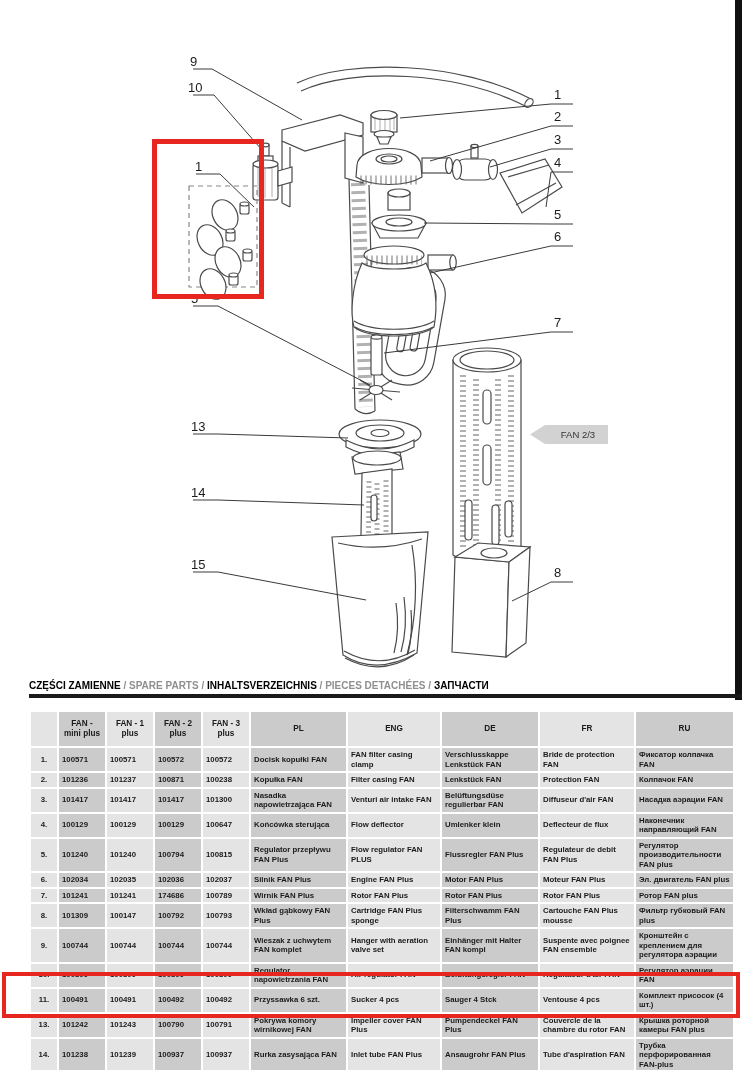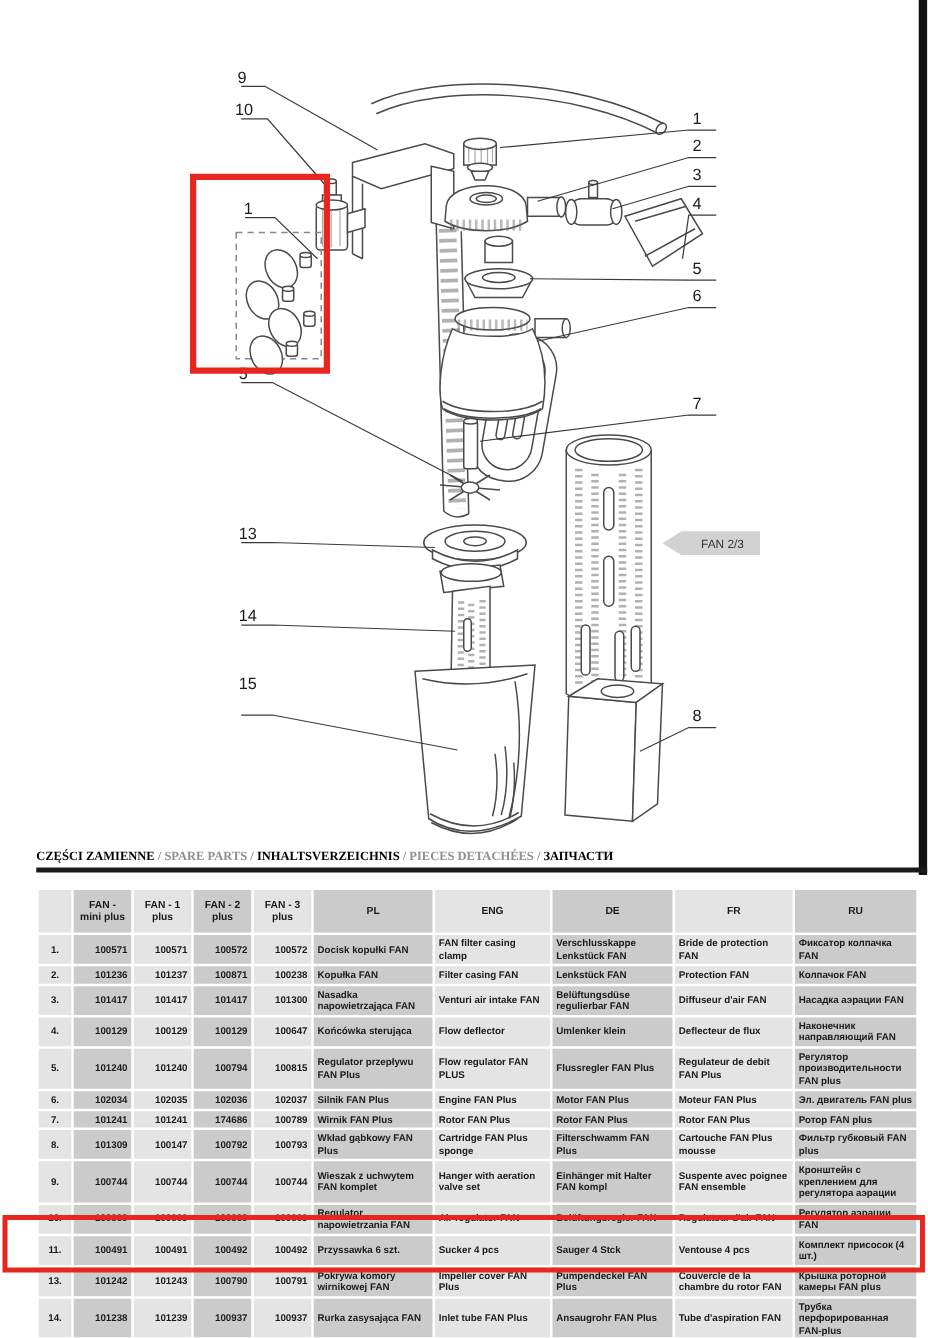--- a/index.html
+++ b/index.html
@@ -16,35 +16,35 @@
 
   
   #diagram{position:absolute;left:0;top:55px;width:742px;height:630px;}
   #diagram svg{position:absolute;left:0;top:0;}
   .callout{position:absolute;font-size:13px;color:#1c1c1c;line-height:1;}
   #highlight-diagram{position:absolute;left:152px;top:139px;width:112px;height:160px;
                      border:5px solid #e6261f;box-sizing:border-box;pointer-events:none;z-index:6;}
 
   
   #section-heading{position:absolute;left:29px;top:680px;width:713px;font-size:10px;font-weight:bold;
-                   white-space:nowrap;font-family:Liberation Serif, serif;}
+                   white-space:nowrap;}
   .seg-dark{color:#000;}
   .seg-light{color:#8f8f8f;}
   #heading-rule{position:absolute;left:29px;top:694px;width:713px;height:4px;background:#1a1a1a;}
 
   
   #table-wrap{position:absolute;left:29px;top:710px;width:706px;}
   #parts-table{border-collapse:separate;border-spacing:2px;width:706px;table-layout:fixed;}
   #parts-table th,#parts-table td{padding:2px 3px;vertical-align:middle;line-height:1.22;
       font-size:7.8px;font-weight:bold;overflow:hidden;}
   #parts-table th{text-align:center;height:30px;font-size:8.2px;}
   .light{background:#e4e4e4;}
   .dark{background:#cbcbcb;}
   .numcol{text-align:center;}
-  .codecol{text-align:right;margin-top:18px;}
+  .codecol{text-align:left;margin-top:18px;}
   .namecol{text-align:left;}
   #highlight-table{position:absolute;left:-27px;width:738px;border:4px solid #e6261f;
                    box-sizing:border-box;pointer-events:none;z-index:5;}
 
   
   .ln{fill:none;stroke:#4a4a4a;stroke-width:1.2;}
   .lnw{fill:#ffffff;stroke:#4a4a4a;stroke-width:1.2;}
   .leader{fill:none;stroke:#3a3a3a;stroke-width:1;}
   .ribs{stroke:#6a6a6a;opacity:.55;}
 </style>
@@ -249,21 +249,21 @@
     <span class="callout" style="left:554px;top:153px">5</span>
     <span class="callout" style="left:554px;top:175px">6</span>
     <span class="callout" style="left:554px;top:261px">7</span>
     <span class="callout" style="left:554px;top:511px">8</span>
     <span class="callout" style="left:190px;top:0px">9</span>
     <span class="callout" style="left:188px;top:26px">10</span>
     <span class="callout" style="left:195px;top:105px">1</span>
     <span class="callout" style="left:191px;top:237px">5</span>
     <span class="callout" style="left:191px;top:365px">13</span>
     <span class="callout" style="left:191px;top:431px">14</span>
-    <span class="callout" style="left:191px;top:485px">15</span>
+    <span class="callout" style="left:191px;top:503px">15</span>
   </div>
 
   <div id="highlight-diagram"></div>
 
   <div id="section-heading">
     <span class="seg-dark">CZĘŚCI ZAMIENNE </span><span class="seg-light">/ SPARE PARTS / </span><span class="seg-dark">INHALTSVERZEICHNIS </span><span class="seg-light">/ PIECES DETACHÉES / </span><span class="seg-dark">ЗАПЧАСТИ</span>
   </div>
   <div id="heading-rule"></div>
 
   <div id="table-wrap">

